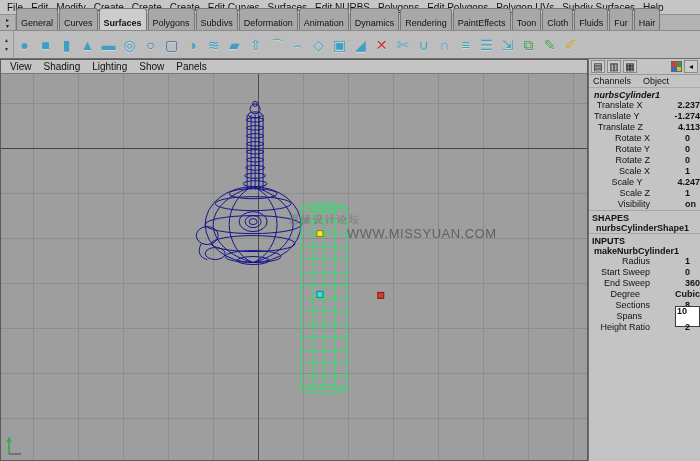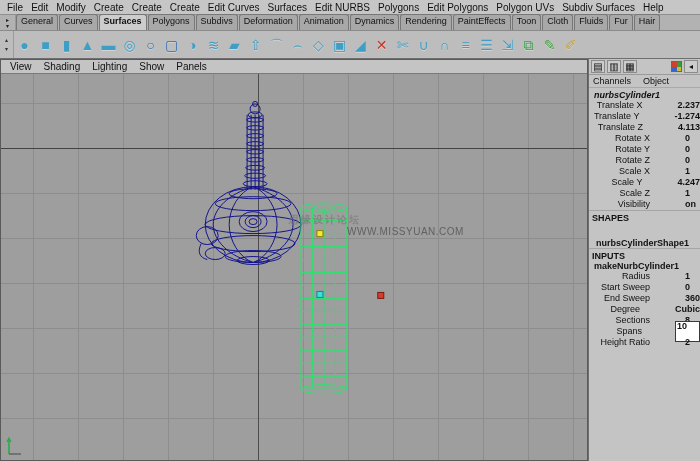--- a/index.html
+++ b/index.html
@@ -11,21 +11,21 @@
   
   .menubar { height:15px; display:flex; align-items:center; padding-left:3px;
              font-size:10px; background:#c6c6c6; border-bottom:1px solid #8f8f8f; }
   .menu-item { padding:1px 4px; white-space:nowrap; cursor:default; }
 
   
   .shelf-tabs-row { height:16px; display:flex; align-items:flex-end; background:#b2b2b2;
                     border-bottom:1px solid #8a8a8a; }
   .tab-arrows { width:16px; height:100%; display:flex; flex-direction:column; align-items:center;
                 justify-content:center; font-size:6px; line-height:6px; color:#222; border-right:1px solid #999; }
-  .shelf-tab { font-size:9px; height:16px; line-height:13px; padding:0 4px; margin-right:1px;
+  .shelf-tab { font-size:9px; height:22px; line-height:13px; padding:8px 4px; margin-right:1px;
                background:#a8a8a8; border:1px solid #777; border-bottom:none;
                border-radius:3px 3px 0 0; white-space:nowrap; cursor:default; }
   .shelf-tab.active { background:#cdcdcd; font-weight:bold; }
 
   
   .shelf-row { height:28px; display:flex; align-items:center; background:#bdbdbd;
                border-bottom:1px solid #6e6e6e; }
   .shelf-side { width:14px; height:100%; display:flex; flex-direction:column; align-items:center;
                 justify-content:center; gap:3px; font-size:6px; line-height:6px;
                 border-right:1px solid #9a9a9a; color:#333; }
@@ -47,21 +47,21 @@
                             linear-gradient(90deg, #8d8d8d 1px, transparent 1px);
           background-size:45px 45px; background-position:32px -16px; overflow:hidden; }
   .axis-line-v { position:absolute; left:257px; top:0; bottom:0; width:1px; background:#4c4c4c; }
   .axis-line-h { position:absolute; top:74px; left:0; right:0; height:1px; background:#424242; }
   .scene-svg { position:absolute; inset:0; width:100%; height:100%; }
   .model-lines  { stroke:var(--wireframe_blue,#14148c); fill:none; stroke-width:1; }
   .cyl-lines    { stroke:var(--selection_green,#2ee06e); fill:none; stroke-width:1; }
 
   .watermark-cn { position:absolute; left:288px; top:139px; font-size:10px; font-weight:bold;
                   letter-spacing:2px; color:rgba(115,115,115,.6); white-space:nowrap; }
-  .watermark-en { position:absolute; left:346px; top:152px; font-size:10px; letter-spacing:.5px;
+  .watermark-en { position:absolute; left:346px; top:152px; font-size:13px; letter-spacing:.5px;
                   color:rgba(80,80,80,.78); white-space:nowrap; }
 
   .view-axis { position:absolute; left:3px; bottom:3px; width:22px; height:22px; }
 
   
   .channelbox { flex:1; background:#c4c4c4; border-left:1px solid #6e6e6e; font-size:9px; overflow:hidden; }
   .cb-toolbar { height:16px; display:flex; align-items:center; gap:2px; padding:1px 2px;
                 border-bottom:1px solid #9a9a9a; }
   .cb-tool { width:14px; height:13px; display:flex; align-items:center; justify-content:center;
              font-size:10px; line-height:1; border:1px solid #8b8b8b; background:#cccccc; cursor:default; }
@@ -72,21 +72,21 @@
   .cb-tabs { height:13px; display:flex; gap:12px; align-items:center; padding-left:4px;
              border-bottom:1px solid #aaaaaa; }
   .cb-tab { cursor:default; }
   .cb-object { font-weight:bold; padding:2px 0 1px 5px; height:12px;font-style:italic; }
   .cb-row { display:flex; height:11px; line-height:11px; align-items:center;gap:30px; }
   .cb-label { width:64px; text-align:right; padding-right:3px; white-space:nowrap; }
   .cb-value { padding-left:2px; white-space:nowrap; cursor:text;font-weight:bold; }
   .cb-value.field { background:#ffffff; border:1px solid #3a3a3a; width:28px; height:21px;
                     line-height:9px; padding:0 1px; }
   .cb-section { font-weight:bold; padding:2px 0 1px 3px; border-top:1px solid #a5a5a5; height:12px; }
-  .cb-shape { font-weight:bold; padding:1px 0 1px 7px; height:11px;margin-top:15px; }
+  .cb-shape { font-weight:bold; padding:1px 0 1px 7px; height:11px; }
   .cb-node  { font-weight:bold; padding:1px 0 1px 5px; height:11px; }
 </style>
 </head>
 <body>
 
 <div class="app">
 
   <div class="menubar">
 
       <span class="menu-item">File</span>

